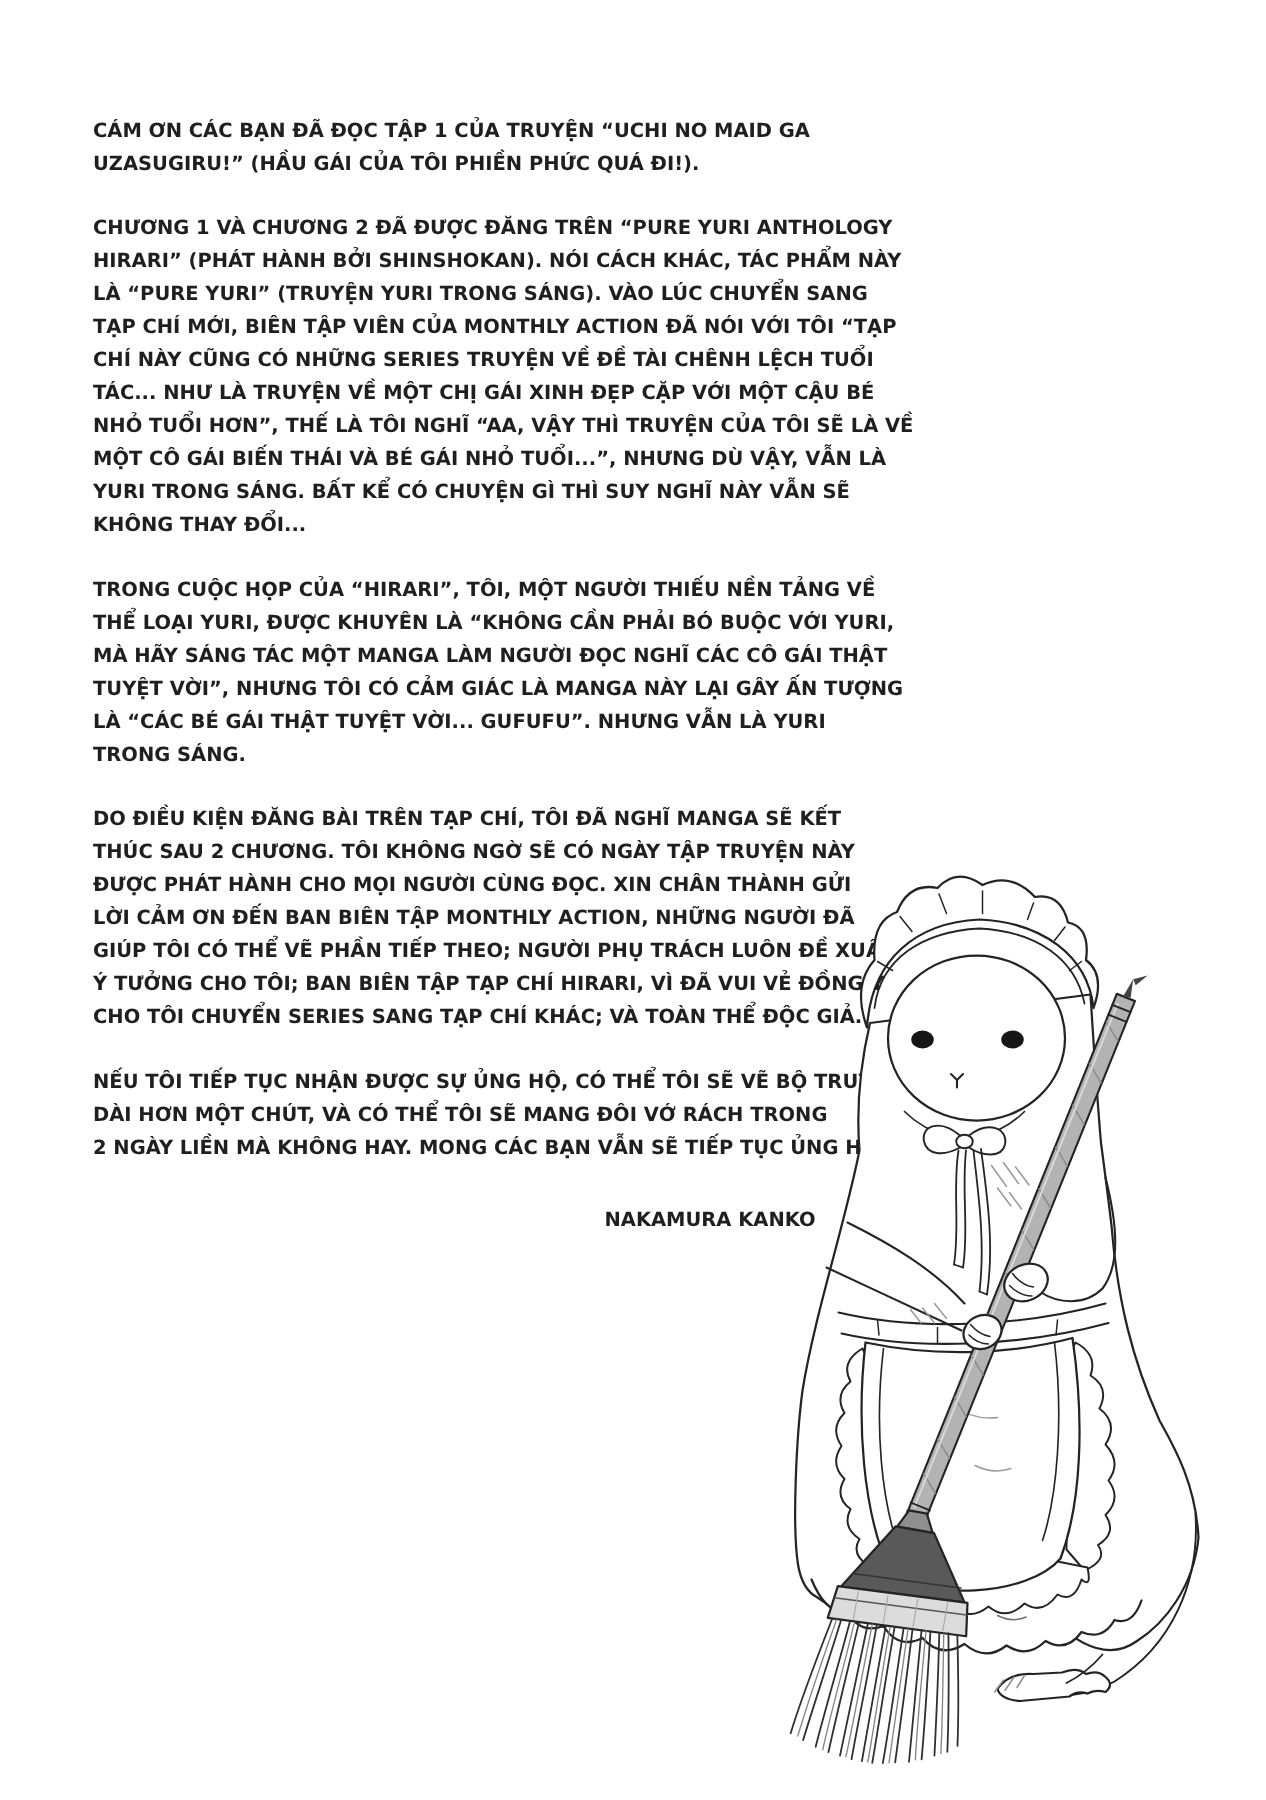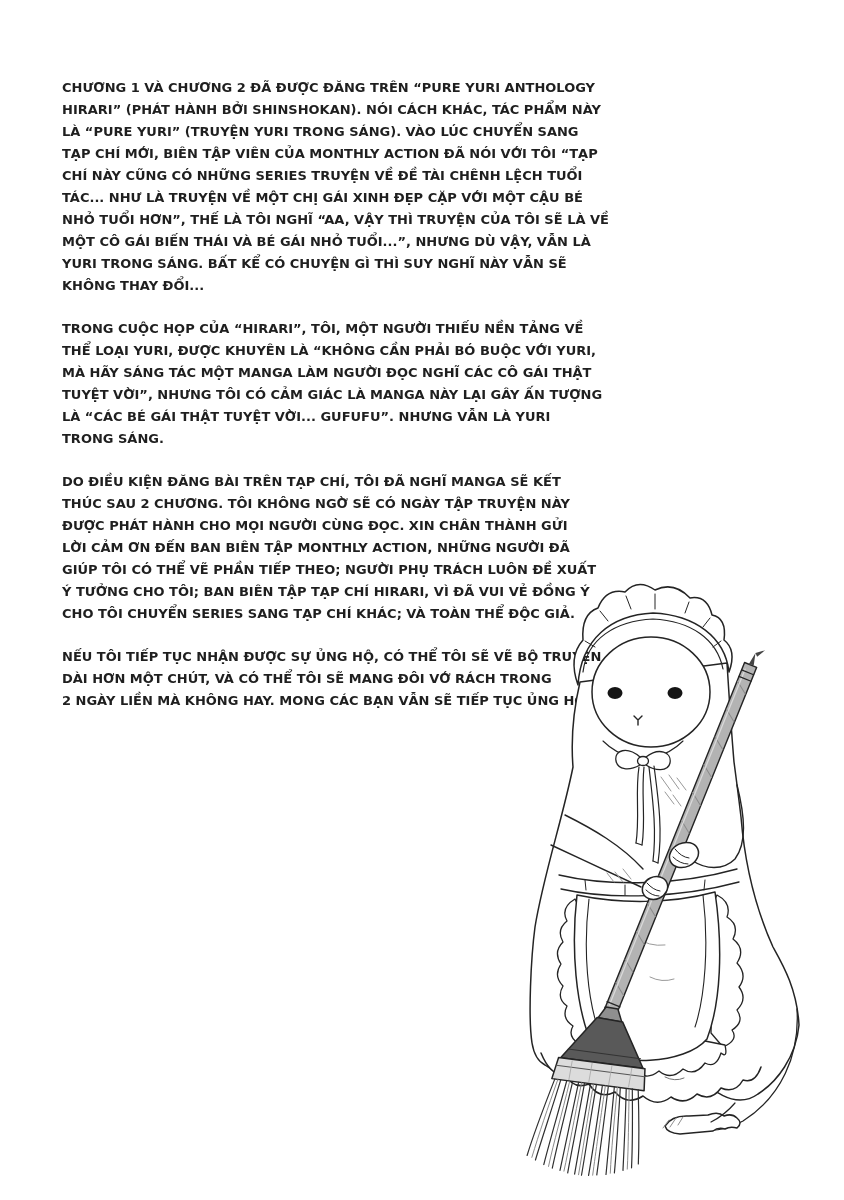--- a/index.html
+++ b/index.html
@@ -13,20 +13,22 @@
   .illus{position:absolute;left:515px;top:577px;width:320px;height:625px;}
   .illus path,.illus ellipse,.illus rect{vector-effect:none;}
 </style>
 </head>
 <body style="background: rgb(255, 255, 255);">
 
 <div class="page">
 
   <main class="text-block" style="color: rgb(31, 31, 31);">
     <div id="paras">
+        <div class="para">CÁM ƠN CÁC BẠN ĐÃ ĐỌC TẬP 1 CỦA TRUYỆN “UCHI NO MAID GA
+UZASUGIRU!” (HẦU GÁI CỦA TÔI PHIỀN PHỨC QUÁ ĐI!).</div>
         <div class="para">CHƯƠNG 1 VÀ CHƯƠNG 2 ĐÃ ĐƯỢC ĐĂNG TRÊN “PURE YURI ANTHOLOGY
 HIRARI” (PHÁT HÀNH BỞI SHINSHOKAN). NÓI CÁCH KHÁC, TÁC PHẨM NÀY
 LÀ “PURE YURI” (TRUYỆN YURI TRONG SÁNG). VÀO LÚC CHUYỂN SANG
 TẠP CHÍ MỚI, BIÊN TẬP VIÊN CỦA MONTHLY ACTION ĐÃ NÓI VỚI TÔI “TẠP
 CHÍ NÀY CŨNG CÓ NHỮNG SERIES TRUYỆN VỀ ĐỀ TÀI CHÊNH LỆCH TUỔI
 TÁC... NHƯ LÀ TRUYỆN VỀ MỘT CHỊ GÁI XINH ĐẸP CẶP VỚI MỘT CẬU BÉ
 NHỎ TUỔI HƠN”, THẾ LÀ TÔI NGHĨ “AA, VẬY THÌ TRUYỆN CỦA TÔI SẼ LÀ VỀ
 MỘT CÔ GÁI BIẾN THÁI VÀ BÉ GÁI NHỎ TUỔI...”, NHƯNG DÙ VẬY, VẪN LÀ
 YURI TRONG SÁNG. BẤT KỂ CÓ CHUYỆN GÌ THÌ SUY NGHĨ NÀY VẪN SẼ
 KHÔNG THAY ĐỔI...</div>
@@ -40,20 +42,21 @@
 THÚC SAU 2 CHƯƠNG. TÔI KHÔNG NGỜ SẼ CÓ NGÀY TẬP TRUYỆN NÀY
 ĐƯỢC PHÁT HÀNH CHO MỌI NGƯỜI CÙNG ĐỌC. XIN CHÂN THÀNH GỬI
 LỜI CẢM ƠN ĐẾN BAN BIÊN TẬP MONTHLY ACTION, NHỮNG NGƯỜI ĐÃ
 GIÚP TÔI CÓ THỂ VẼ PHẦN TIẾP THEO; NGƯỜI PHỤ TRÁCH LUÔN ĐỀ XUẤT
 Ý TƯỞNG CHO TÔI; BAN BIÊN TẬP TẠP CHÍ HIRARI, VÌ ĐÃ VUI VẺ ĐỒNG Ý
 CHO TÔI CHUYỂN SERIES SANG TẠP CHÍ KHÁC; VÀ TOÀN THỂ ĐỘC GIẢ.</div>
         <div class="para">NẾU TÔI TIẾP TỤC NHẬN ĐƯỢC SỰ ỦNG HỘ, CÓ THỂ TÔI SẼ VẼ BỘ TRUYỆN
 DÀI HƠN MỘT CHÚT, VÀ CÓ THỂ TÔI SẼ MANG ĐÔI VỚ RÁCH TRONG
 2 NGÀY LIỀN MÀ KHÔNG HAY. MONG CÁC BẠN VẪN SẼ TIẾP TỤC ỦNG HỘ.</div>
       </div>
+    <div class="signature">NAKAMURA KANKO</div>
   </main>
 
   <svg class="illus" viewBox="0 0 320 625" fill="none" stroke="#242424" stroke-width="1.5" stroke-linecap="round" stroke-linejoin="round">
 
     <g>
       <path fill="#ffffff" d="M 65,105
         C 58,135 56,165 58,190
         C 48,240 28,300 20,350
         C 16,380 13,440 17,466
         C 19,478 24,485 30,488

